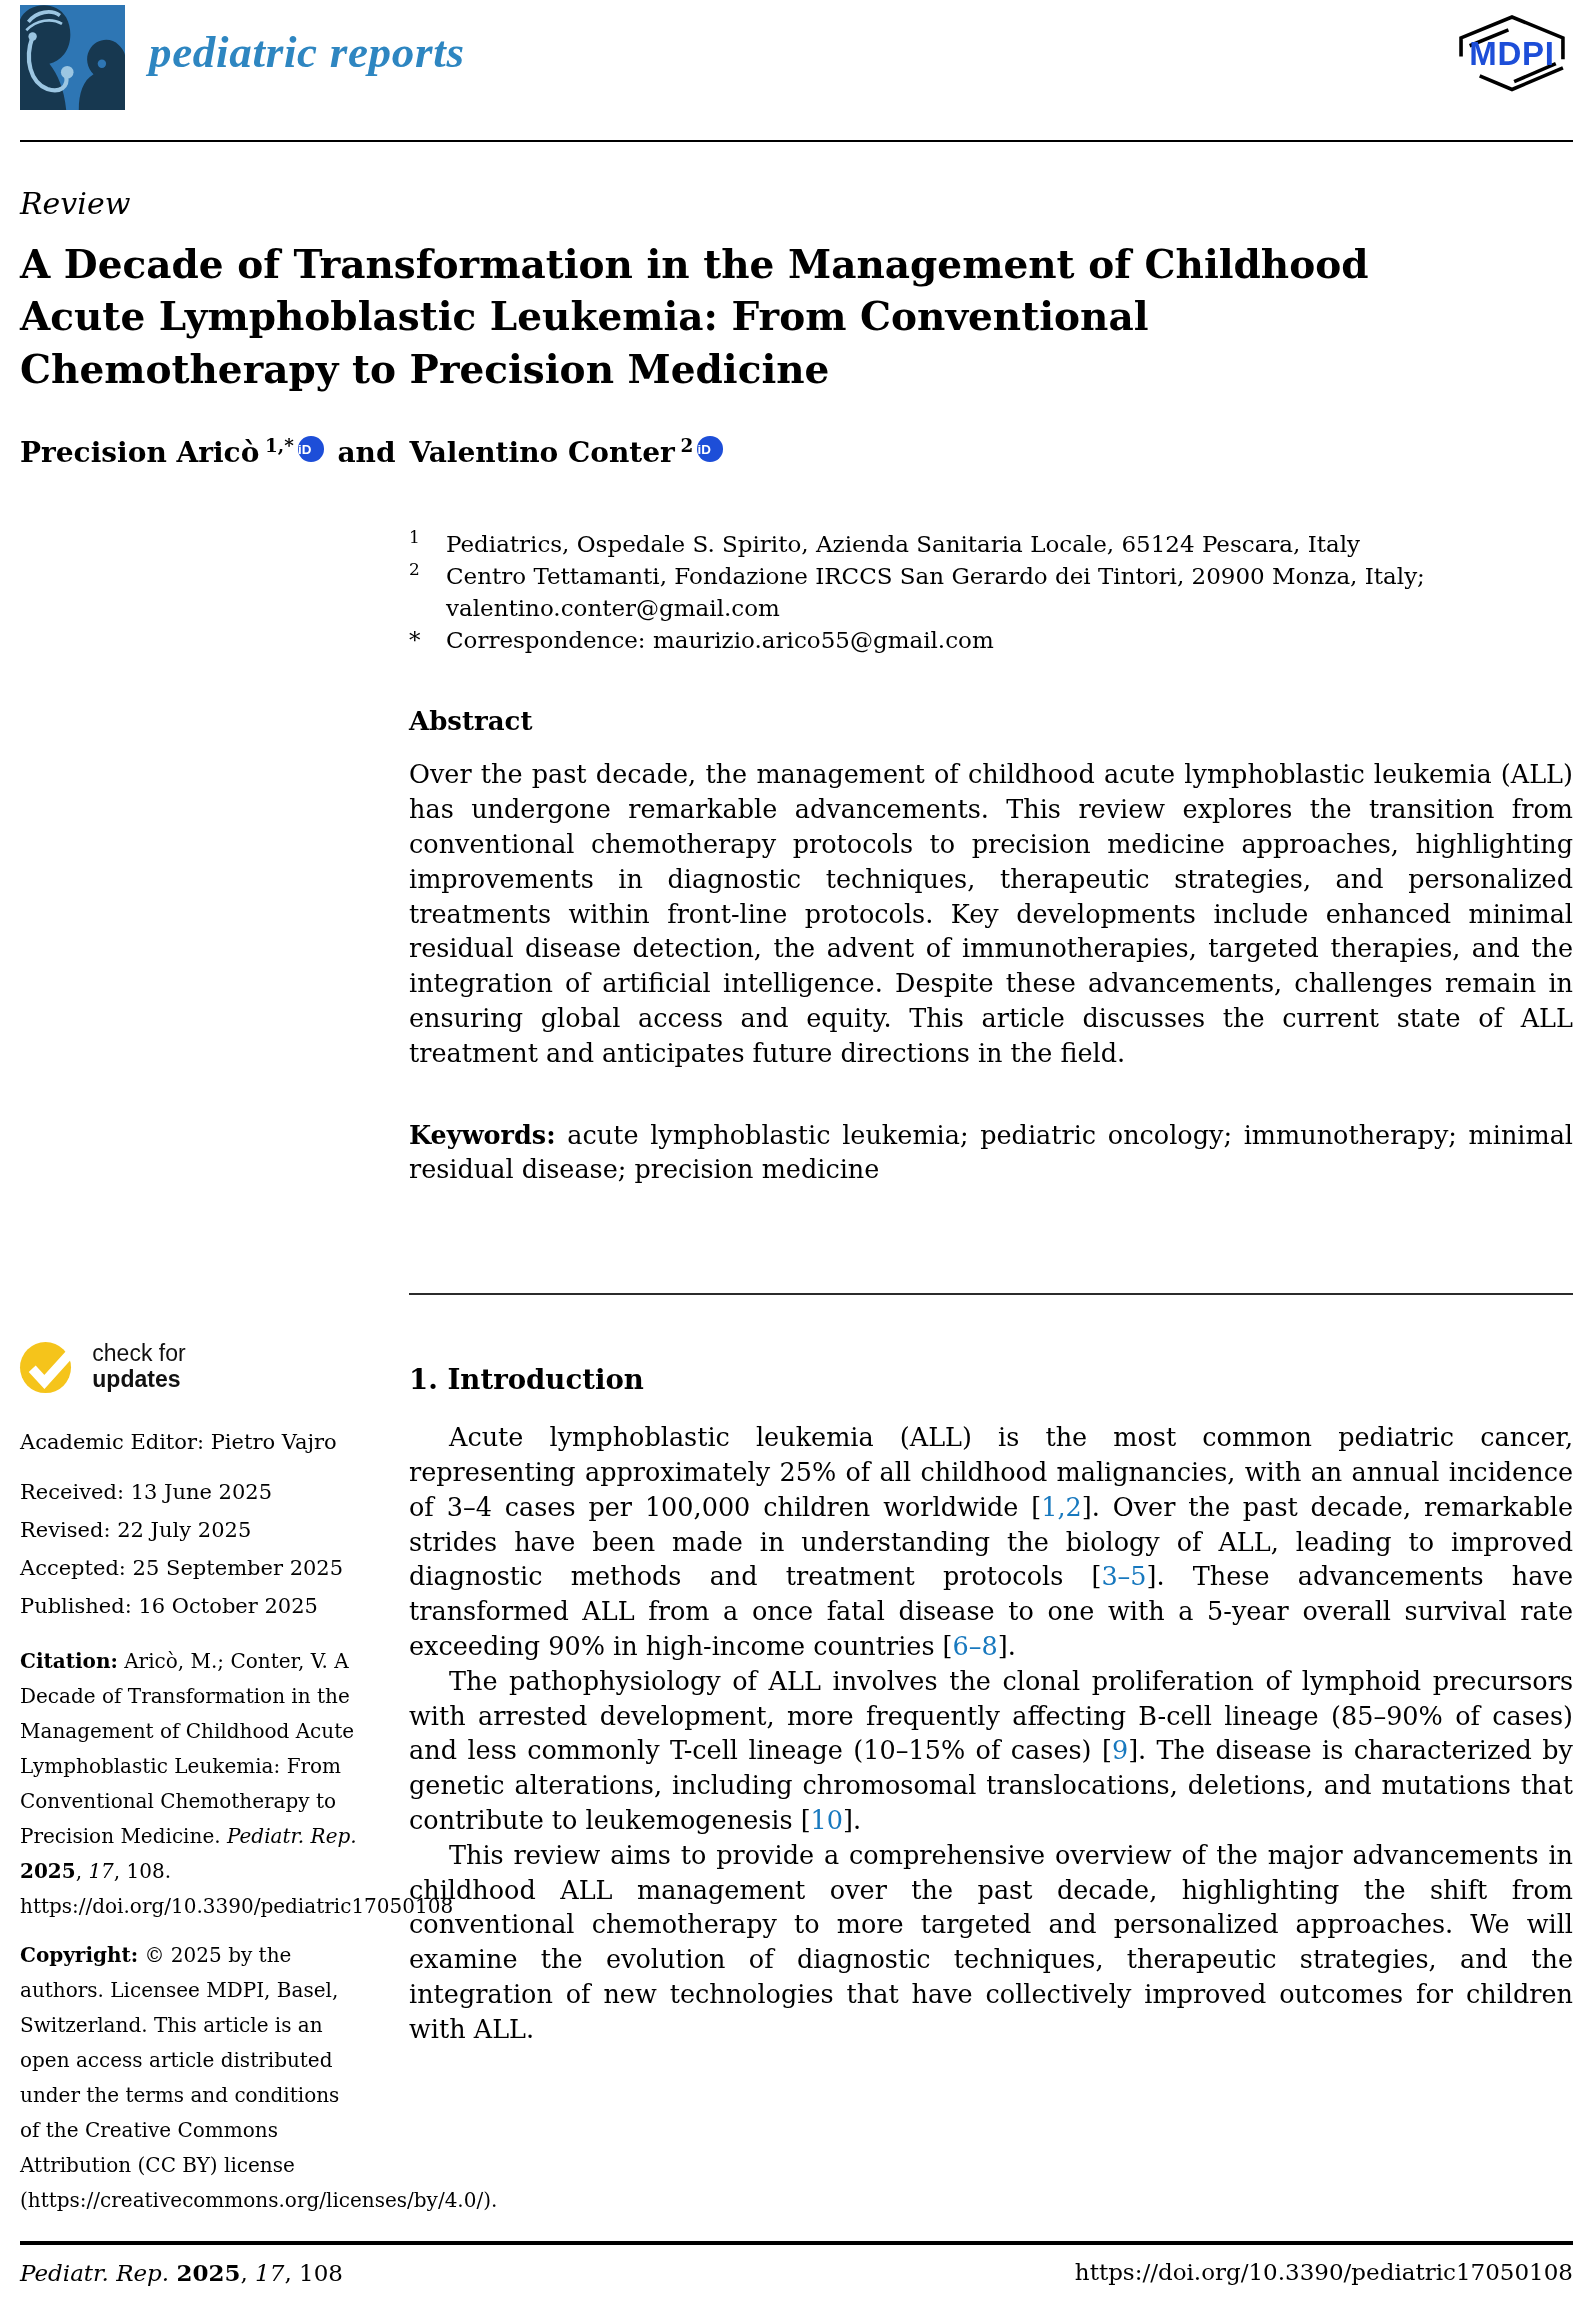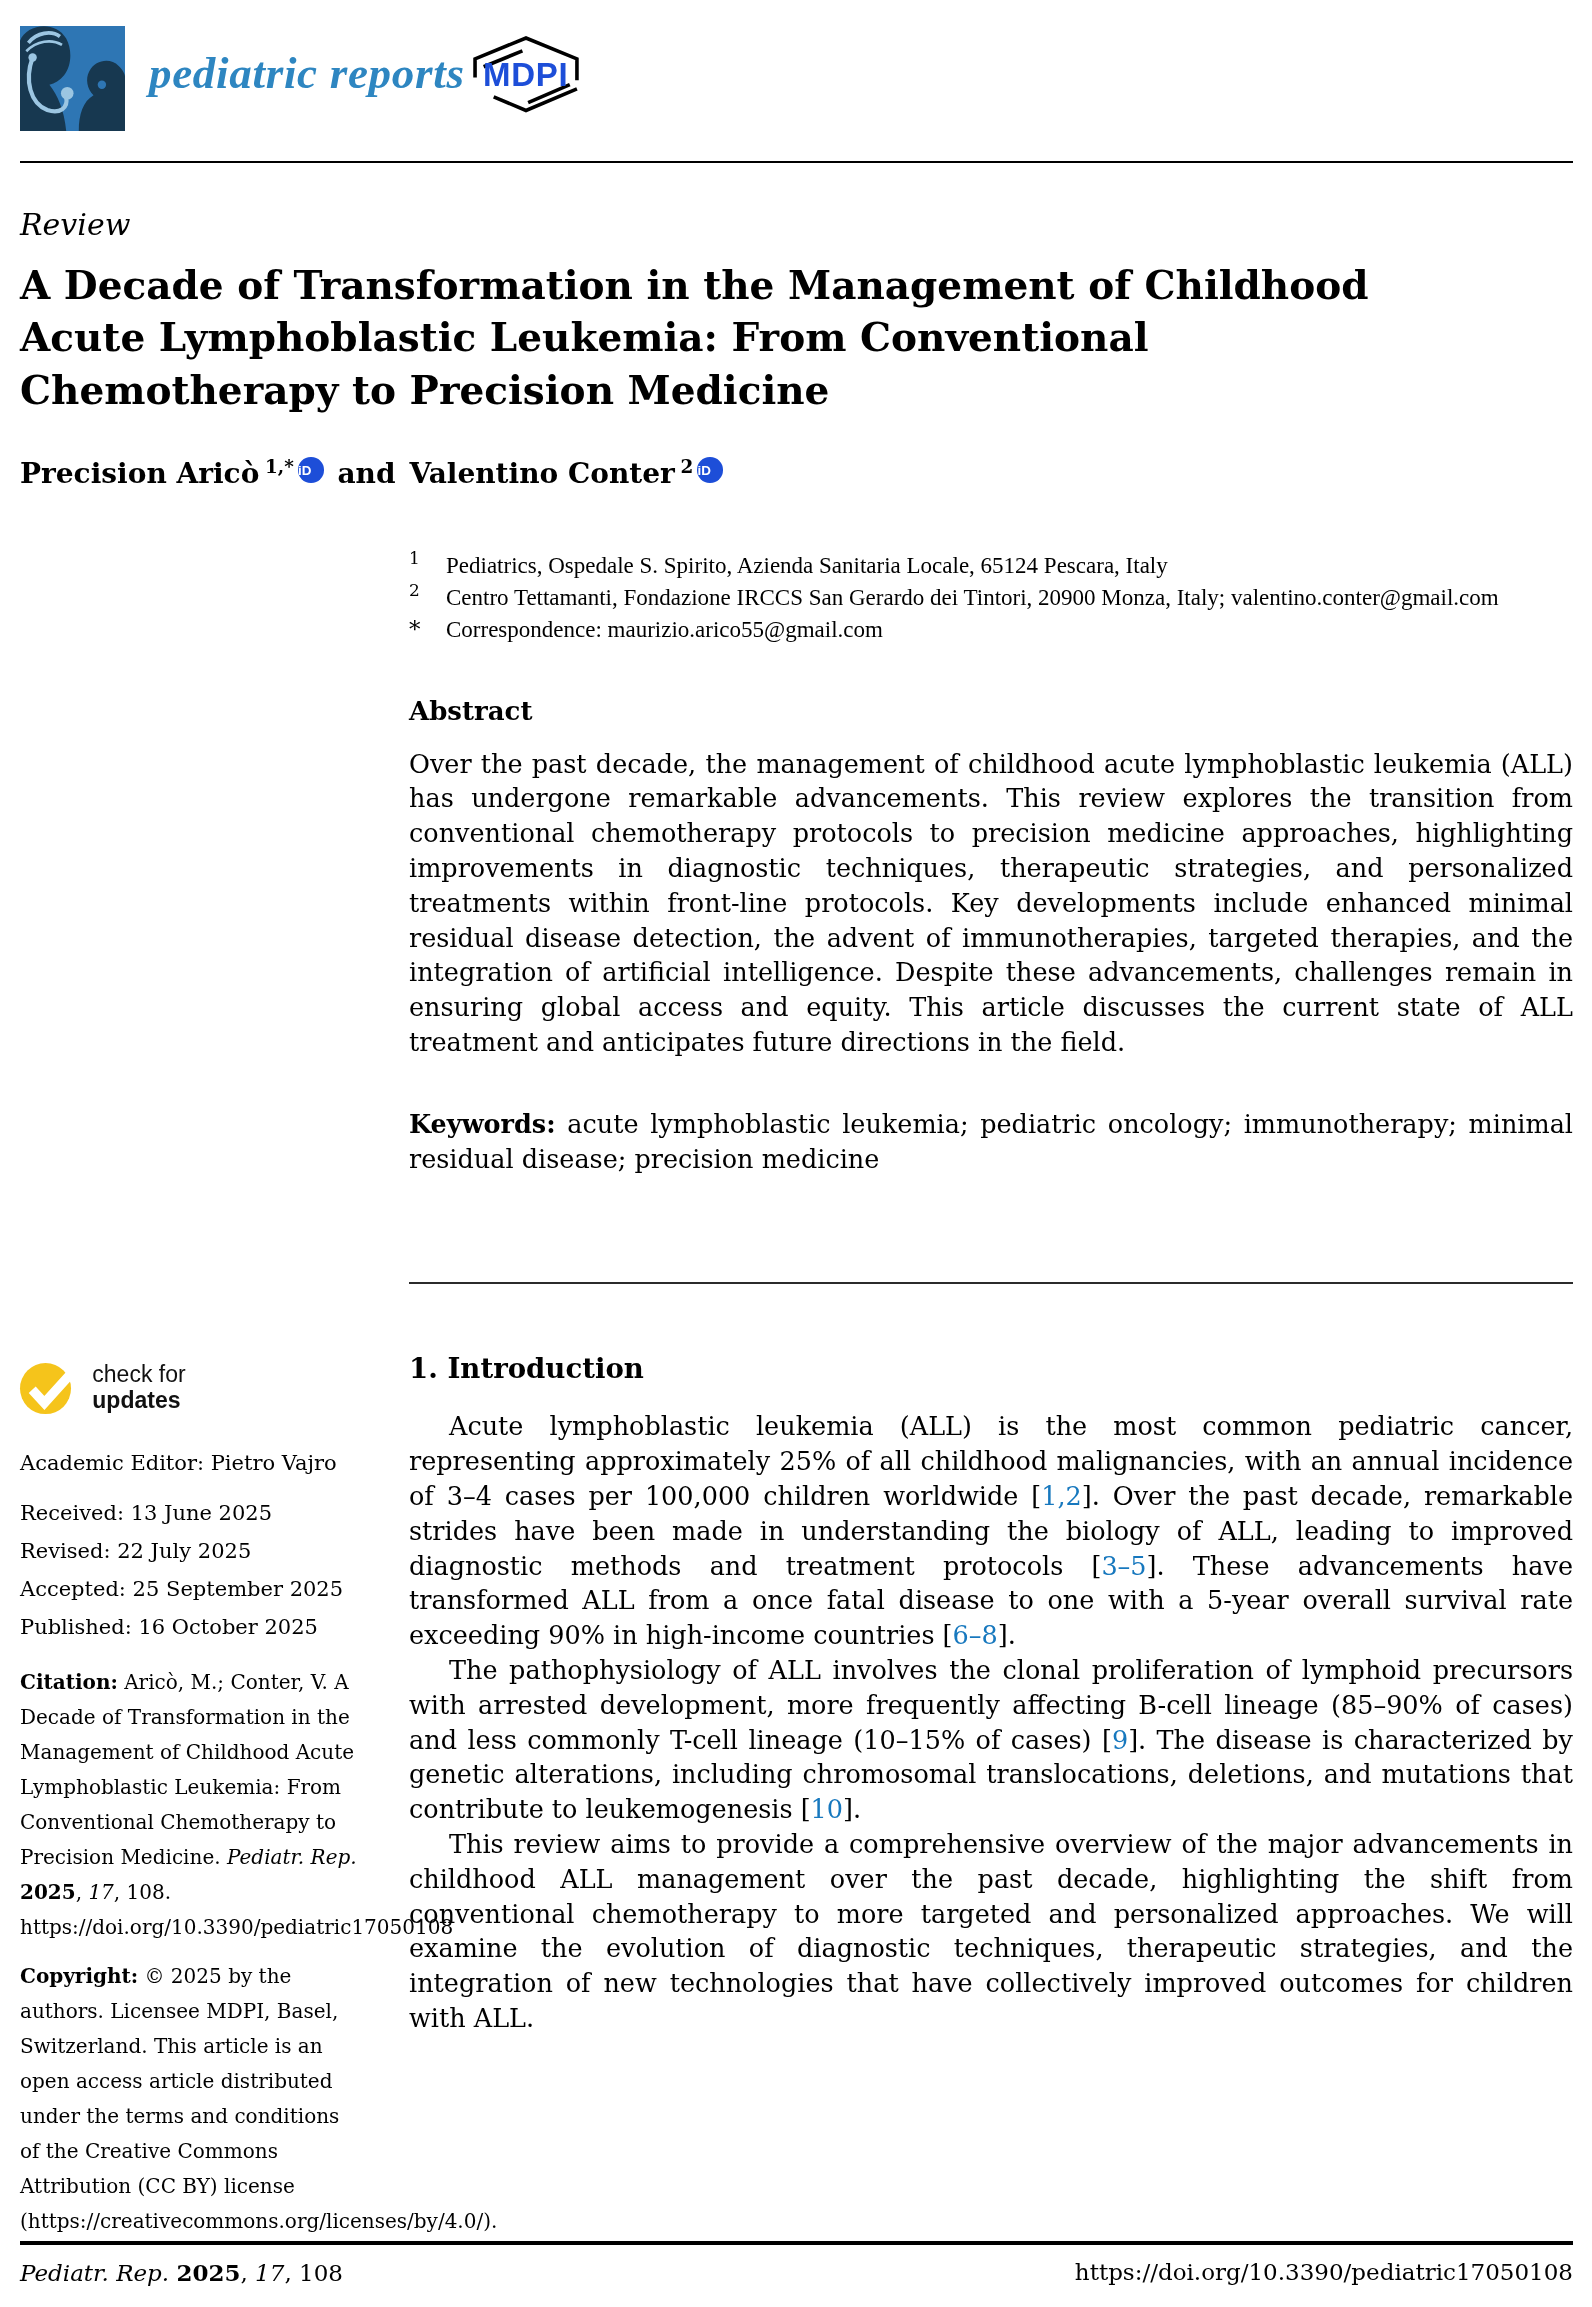--- a/index.html
+++ b/index.html
@@ -7,21 +7,21 @@
     position:relative;
     width:1593px;height:2307px;
     box-sizing:border-box;
     padding:0 20px;
     background:#ffffff;
     font-family:"DejaVu Serif","Liberation Serif",serif;
     color:#000;
     overflow:hidden;
   }
   
-  .masthead{display:flex;justify-content:flex-start;align-items:flex-start;padding-top:26px;height:122px;}
+  .masthead{display:flex;justify-content:space-between;align-items:flex-start;padding-top:5px;height:122px;}
   .brand{display:flex;align-items:flex-start;}
   .brand-logo{width:105px;height:105px;display:block;}
   .journal-name{
     font-family:"Liberation Serif","DejaVu Serif",serif;
     font-style:italic;font-weight:bold;
     font-size:45px;color:#2E86C1;
     margin:21px 0 0 24px;letter-spacing:0.7px;
   }
   .mdpi{position:relative;width:122px;height:86px;margin-top:7px;}
   .mdpi svg{position:absolute;inset:0;}
@@ -56,21 +56,21 @@
   .editor{margin-top:35px;}
   .dates{margin-top:20px;line-height:1.8;}
   .citation{margin:18.4px 0 0 0;font-size:20px;line-height:1.75;}
   .copyright{margin:14px 0 0 0;font-size:20px;line-height:1.75;}
   
   .main{font-size:25.5px;}
   .affs{margin-top:4.2px;}
   .aff-row{display:flex;line-height:1.38;}
   .aff-marker{flex:0 0 37px;font-size:17px;transform:translateY(-2.8px);}
   .aff-row:last-child .aff-marker{font-size:23px;transform:none;}
-  .aff-text{flex:1;font-size:23px;font-family:Liberation Serif, serif;}
+  .aff-text{flex:1;font-size:23px;}
   .abs-h{margin:50px 0 0 0;font-size:26px;font-weight:bold;}
   .abs-t{margin:21px 0 0 0;line-height:1.365;text-align:justify;}
   .keywords{margin:47px 0 0 0;line-height:1.365;text-align:justify;}
   .divider{border-top:2.8px solid #2b2b2b;margin-top:106px;}
   .sec-h{margin:68px 0 0 0;font-size:27.6px;font-weight:bold;}
   .body-par{margin:0;line-height:1.365;text-align:justify;text-indent:40px;}
   .body-par.first{margin-top:24px;}
   .ref{color:#1778BE;text-decoration:none;cursor:pointer;}
   
   .footer{

